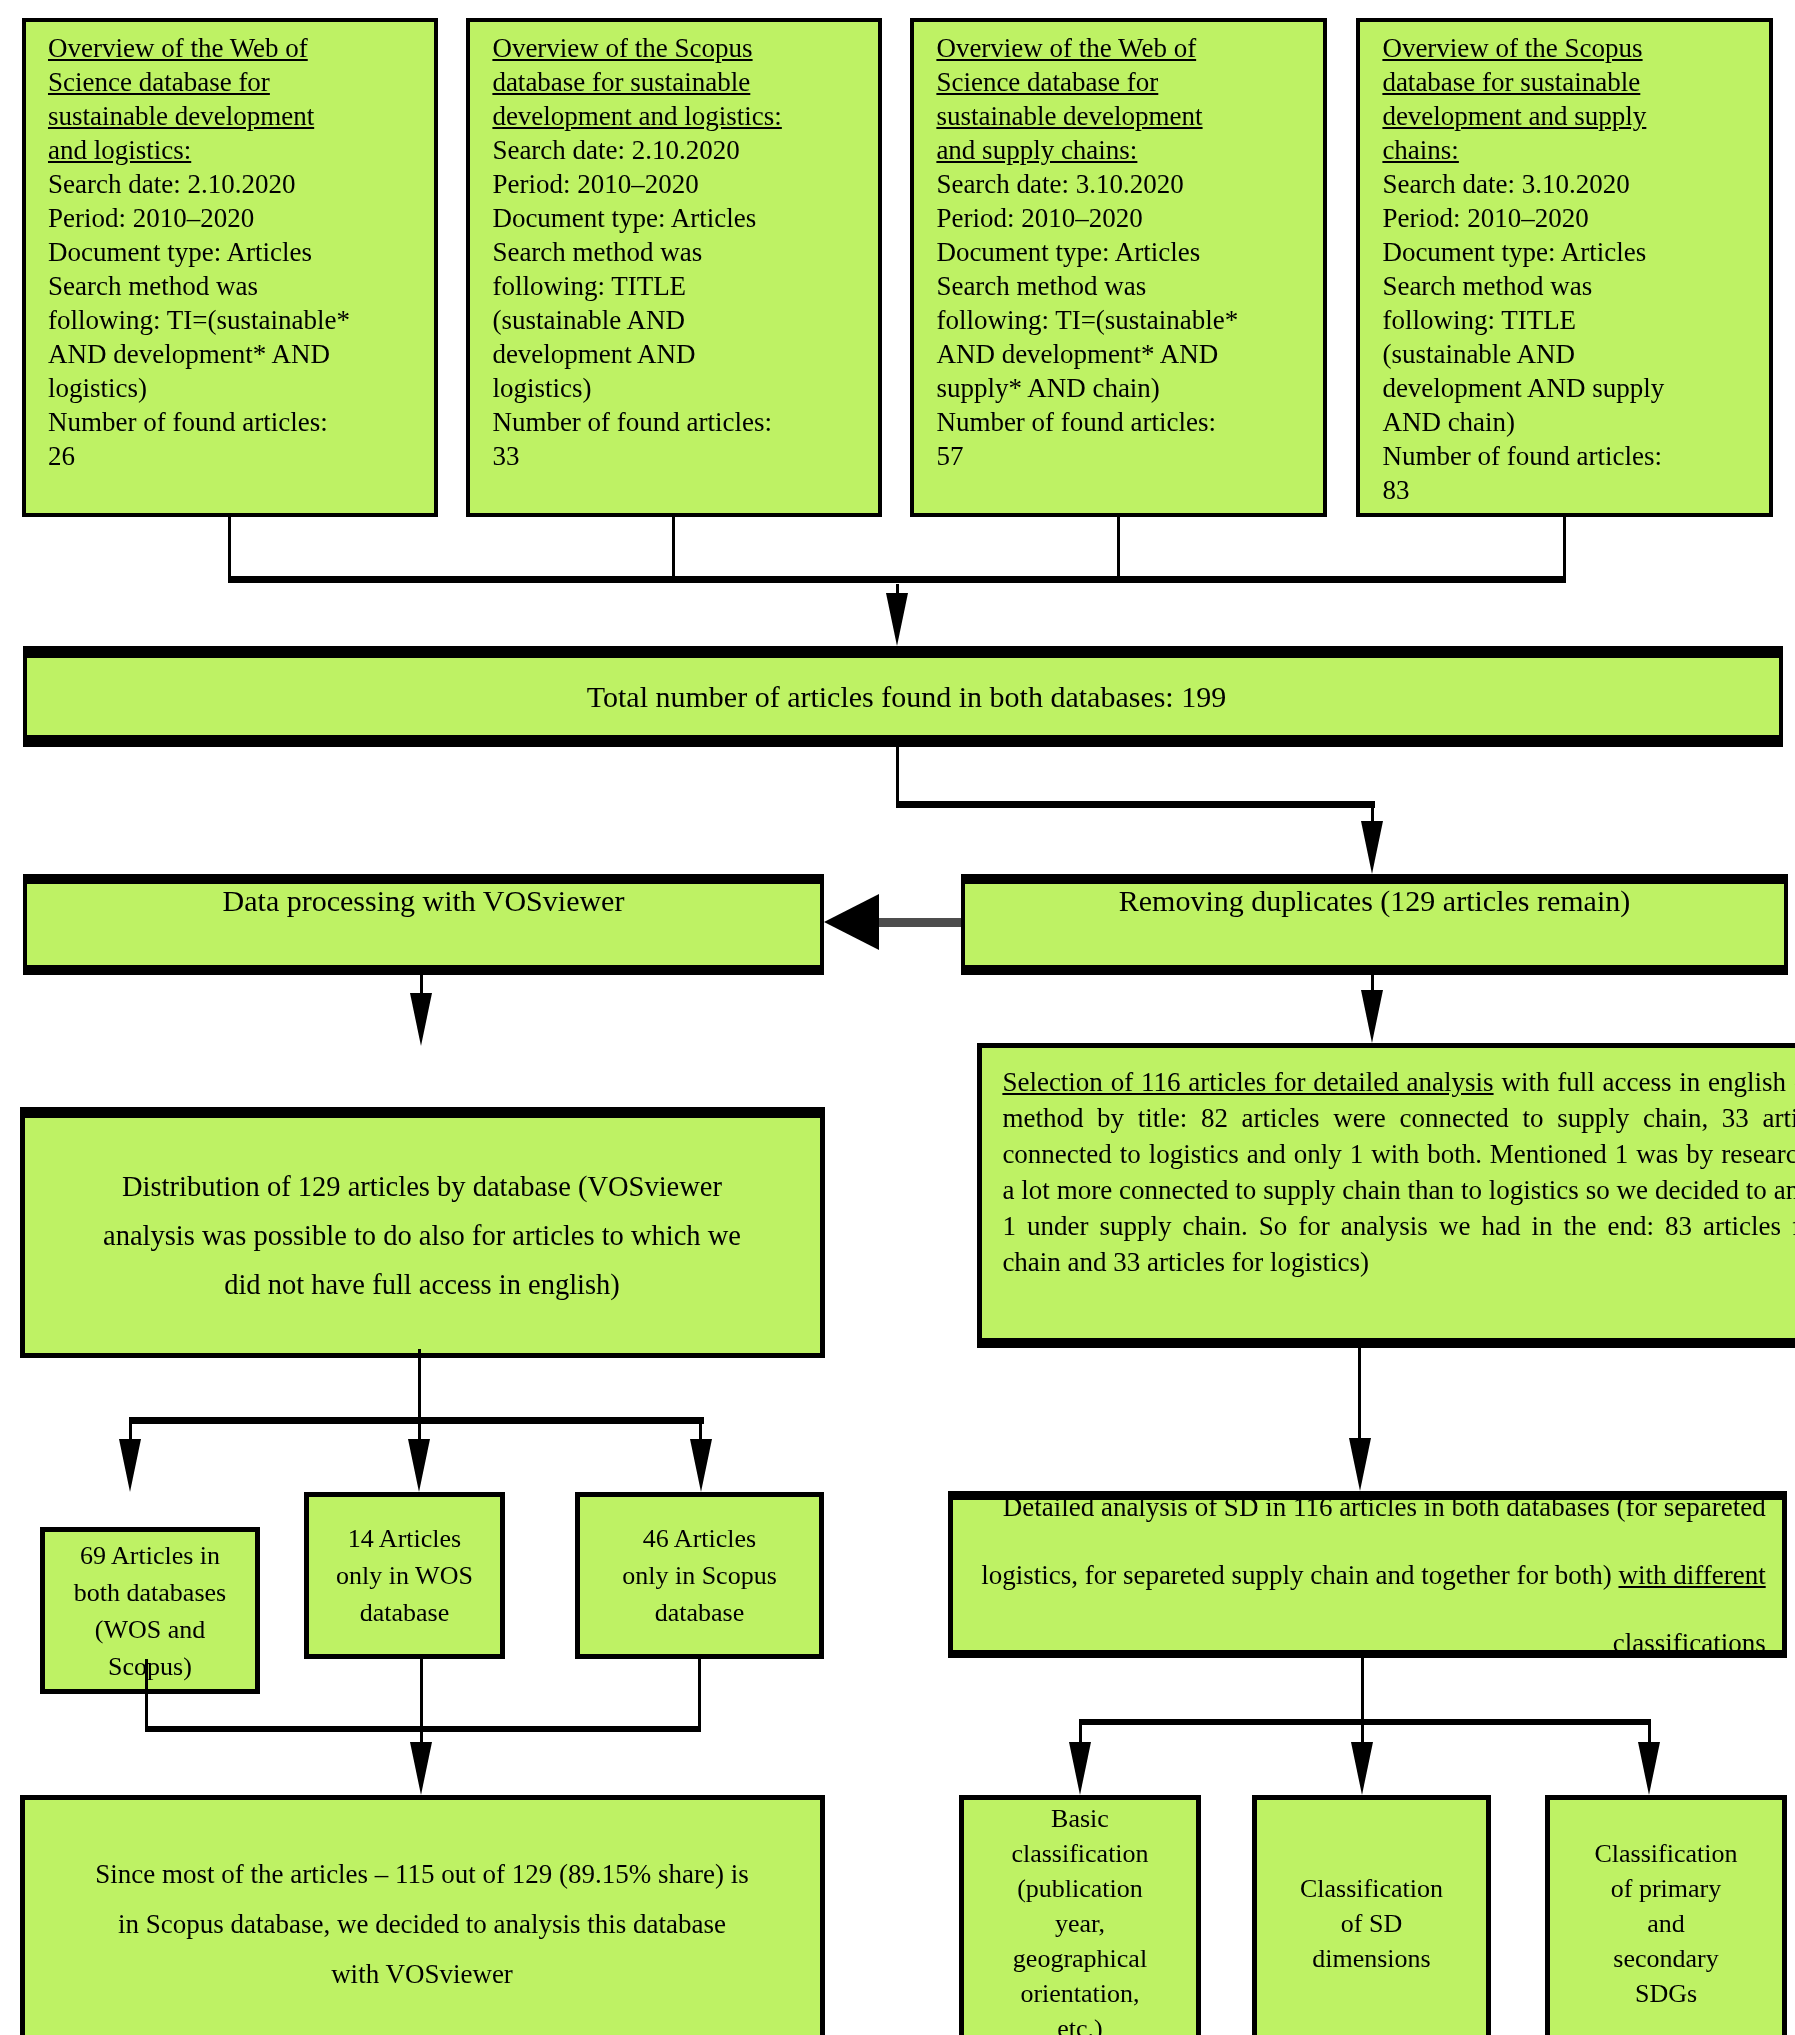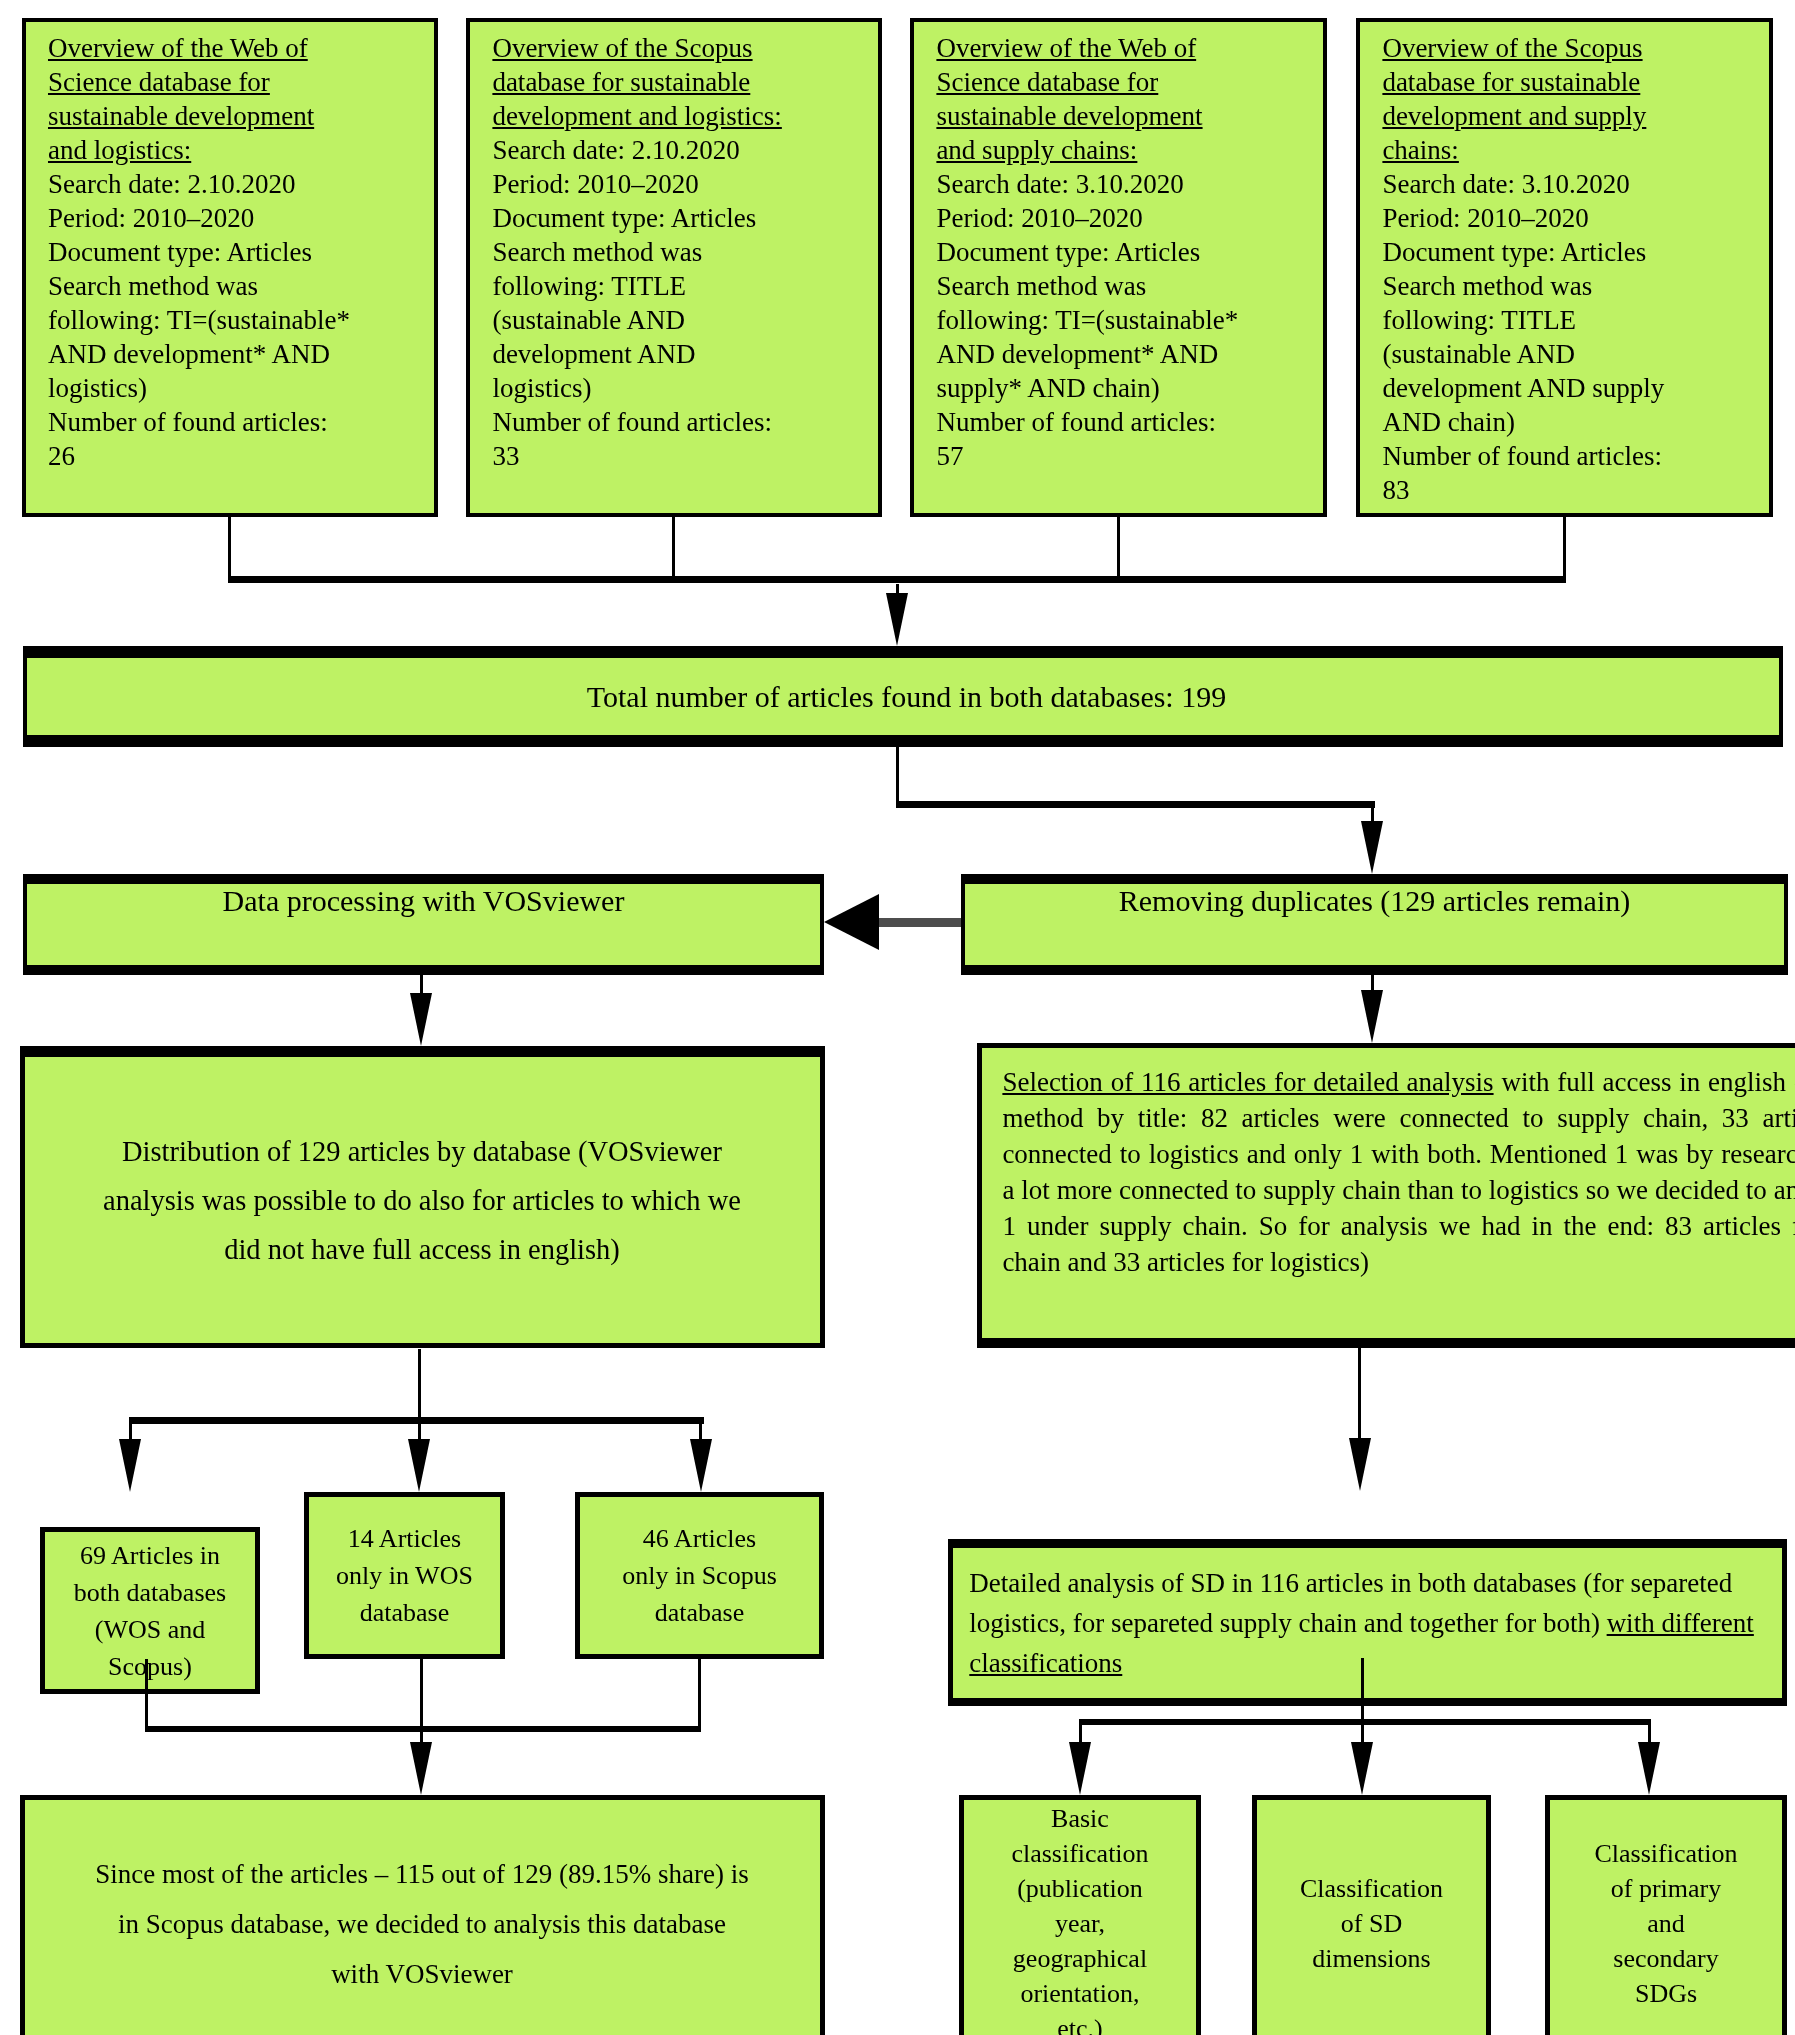--- a/index.html
+++ b/index.html
@@ -38,21 +38,21 @@
   #selection-box{border-width:5.7px 5.7px 10.6px 5.7px;font-size:27px;line-height:36px;
     text-align:justify;padding:15.5px 20.4px 0 20.4px;}
   
   .small-box{border-width:5.7px;display:flex;align-items:center;justify-content:center;
     font-size:26px;line-height:37px;text-align:center;padding:0 3.3px;}
   
   #scopus-decision-box{border-width:5.7px;display:flex;align-items:center;justify-content:center;
     font-size:27px;line-height:50px;text-align:center;padding:0 4.9px;}
   
   #detailed-box{border-width:9.8px 5.7px 8.1px 5.7px;display:flex;align-items:center;justify-content:center;
-    font-size:27px;line-height:40px;text-align:left;padding:0 16.3px;margin-top:48px;}
+    font-size:27px;line-height:68px;text-align:right;padding:0 16.3px;}
   
   .class-box{border-width:5.7px;display:flex;align-items:center;justify-content:center;
     font-size:26px;line-height:35px;text-align:center;padding:0 3.3px;}
   .stem-grey{background:#4d4d4d;}
 </style>
 </head>
 <body>
 
 <div id="canvas">
 
@@ -143,21 +143,21 @@
   </div>
 
   <div class="hline stem-grey" style="left:875px;top:918px;width:86px;height:9px;"></div>
   <div class="ah-left" style="left:824px;top:894px;"></div>
 
   <div class="vline" style="left:420px;top:975px;width:2.8px;height:24.4px;"></div>
   <div class="ah-down" style="left:410px;top:993px;"></div>
   <div class="vline" style="left:1371px;top:975px;width:2.8px;height:20.4px;"></div>
   <div class="ah-down" style="left:1361px;top:990px;"></div>
 
-  <div class="box pre" id="distribution-box" style="left:19.5px;top:1046px;width:805px;height:302px;">
+  <div class="box pre" id="distribution-box" style="left:19.5px;top:1107px;width:805px;height:251px;">
     <span class="pre">Distribution of 129 articles by database (VOSviewer
 analysis was possible to do also for articles to which we
 did not have full access in english)</span>
   </div>
 
   <div class="box" id="selection-box" style="left:977px;top:1043px;width:955px;height:305px;">
     <span class="u">Selection of 116 articles for detailed analysis</span><span> with full access in english (by search method by title: 82 articles were connected to supply chain, 33 articles were connected to logistics and only 1 with both. Mentioned 1 was by research in study a lot more connected to supply chain than to logistics so we decided to analysis this 1 under supply chain. So for analysis we had in the end: 83 articles for supply chain and 33 articles for logistics)</span>
   </div>
 
   <div class="vline" style="left:418px;top:1349px;width:2.8px;height:72px;"></div>

